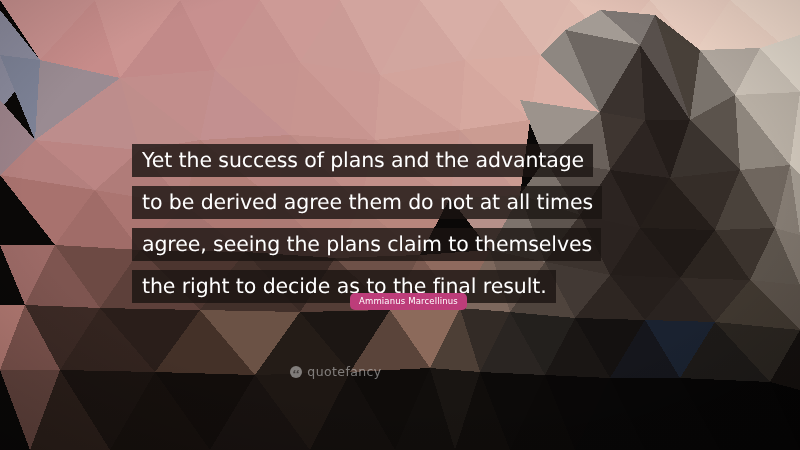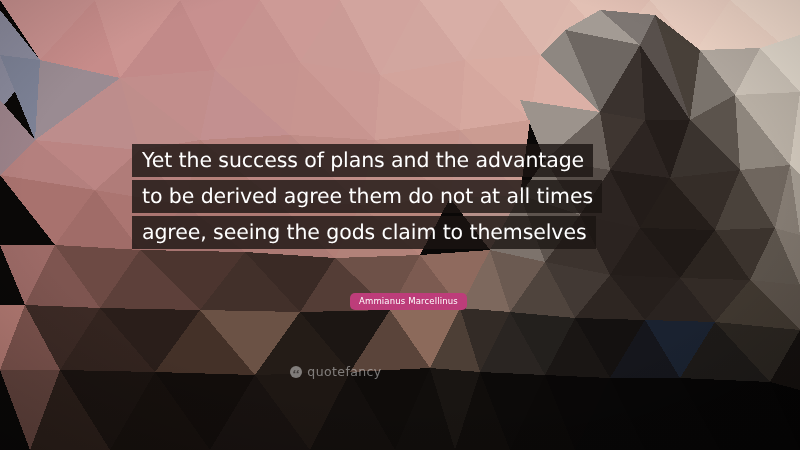--- a/index.html
+++ b/index.html
@@ -36,21 +36,21 @@
   .quote-line {
     display:block;
     background:rgba(26,20,18,0.80);
     color:#ffffff;
     font-family:"DejaVu Sans", sans-serif;
     font-size:20.5px;
     font-weight:400;
     line-height:33px;
     height:33px;
     padding:0 9px 0 10px;
-    margin-bottom:3px;
+    margin-bottom:9px;
     white-space:nowrap;
     letter-spacing:-0.1px;
     text-rendering:geometricPrecision;
   }
 
   
   #author-badge {
     position:absolute;
     left:350px; top:293px;
     height:17px;
@@ -288,21 +288,22 @@
       <radialGradient id="vg" cx="50%" cy="42%" r="78%">
         <stop offset="60%" stop-color="#000" stop-opacity="0"></stop>
         <stop offset="100%" stop-color="#000" stop-opacity="0.22"></stop>
       </radialGradient>
     </defs>
   </svg>
 
   <div id="quote-block">
     <span class="quote-line">Yet the success of plans and the advantage</span>
     <span class="quote-line">to be derived agree them do not at all times</span>
-    <span class="quote-line">agree, seeing the gods claim to themselves</span>
+    <span class="quote-line">agree, seeing the plans claim to themselves</span>
+    <span class="quote-line">the right to decide as to the final result.</span>
   </div>
 
   <div id="author-badge">Ammianus Marcellinus</div>
 
   <div id="watermark">
     <span id="wm-logo-icon">
       <svg width="8" height="8" viewBox="0 0 8 8" aria-hidden="true">
         <path d="M1.2 5.2 C1.2 3.4 2.1 2.3 3.2 2.0 L3.45 2.75 C2.85 2.95 2.5 3.35 2.5 3.85 L3.3 3.85 L3.3 5.2 Z" fill="#5a5a5a"></path>
         <path d="M4.5 5.2 C4.5 3.4 5.4 2.3 6.5 2.0 L6.75 2.75 C6.15 2.95 5.8 3.35 5.8 3.85 L6.6 3.85 L6.6 5.2 Z" fill="#5a5a5a"></path>
       </svg>

